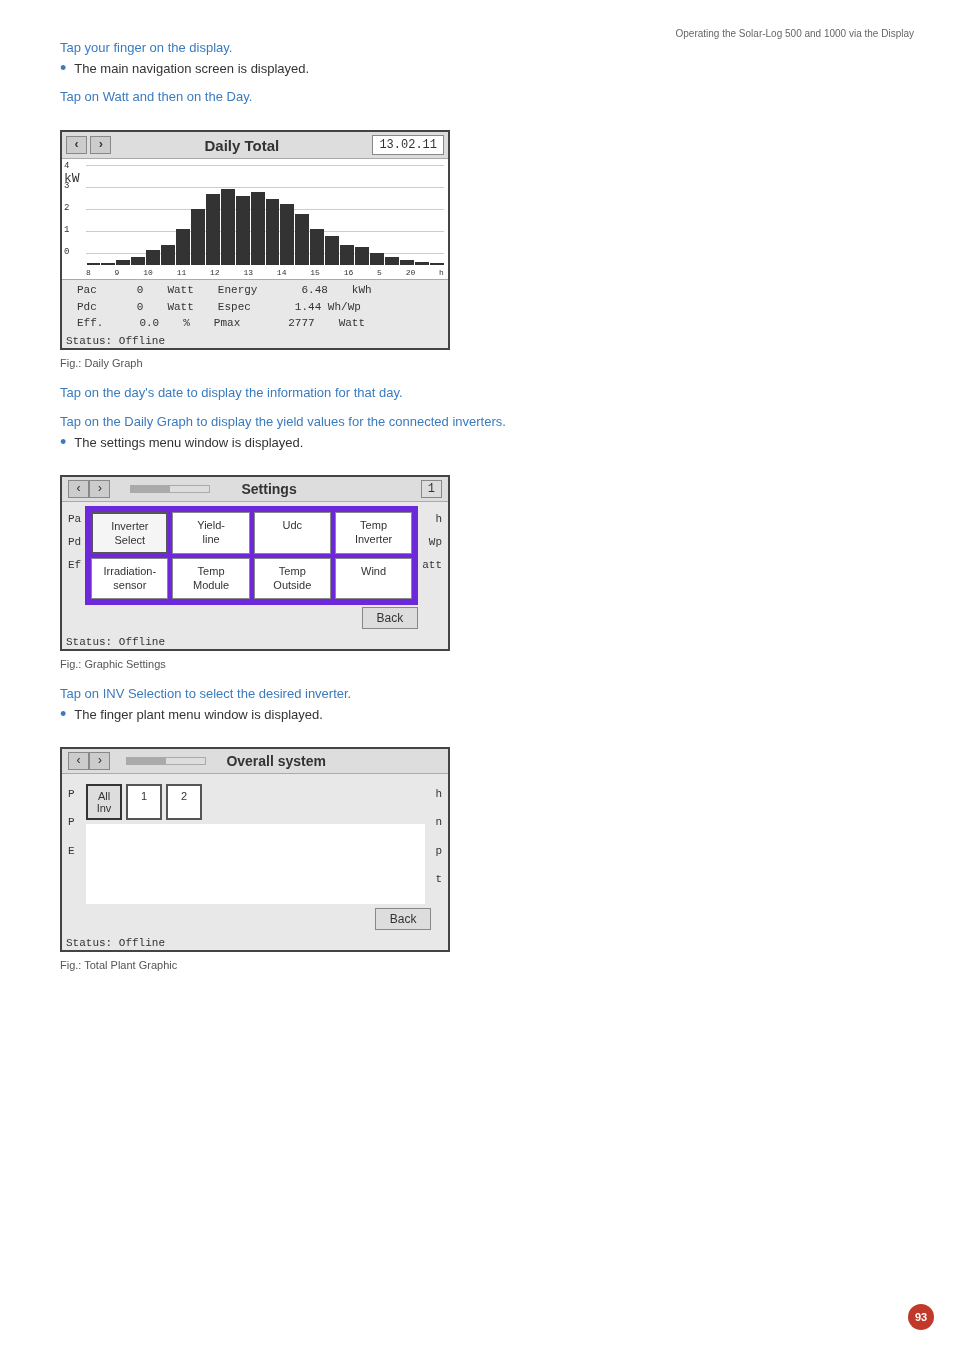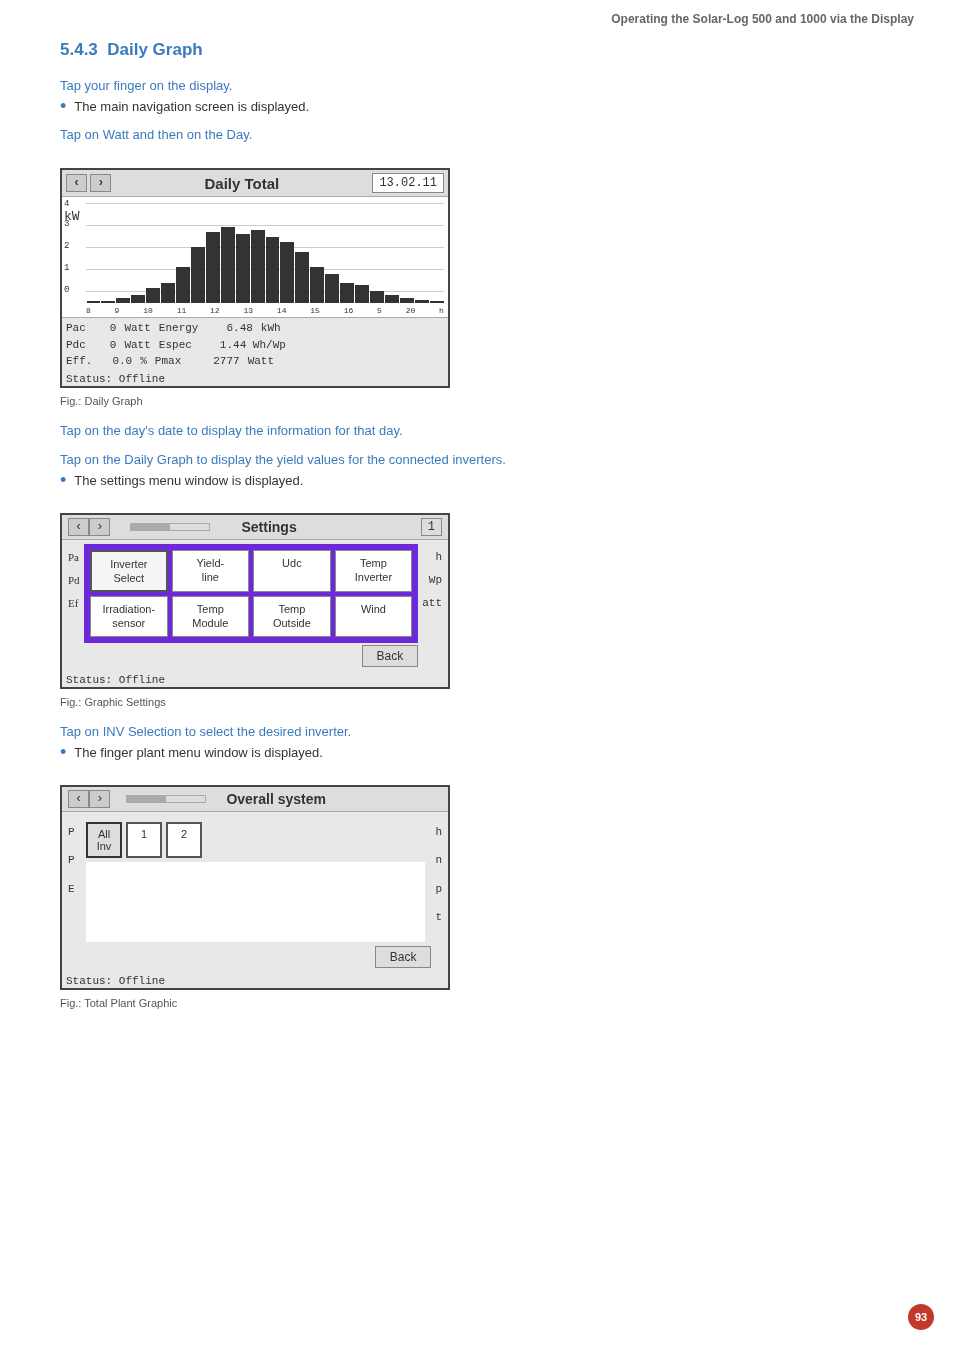--- a/index.html
+++ b/index.html
@@ -10,25 +10,24 @@
       color: #333;
       width: 954px;
       min-height: 1350px;
       position: relative;
     }
     .page-container {
       padding: 40px 60px 60px 60px;
     }
     .header-right {
       position: absolute;
-      top: 12px;
+      top: 28px;
       right: 40px;
-      font-size: 12px;
+      font-size: 10px;
       color: #666;
-      font-weight: bold;
     }
     .section-title {
       color: #3a7abf;
       font-size: 17px;
       font-weight: bold;
       margin-bottom: 18px;
     }
     .instruction-tap {
       color: #3a7abf;
       margin-bottom: 6px;
@@ -144,22 +143,23 @@
     }
     .dc-data-rows {
       border-top: 1px solid #aaa;
       padding: 2px 4px;
       background: #e8e8e8;
       font-size: 11px;
       font-family: 'Courier New', monospace;
     }
     .dc-data-row {
       display: flex;
-      gap: 8px;
+      gap: 24px;
       line-height: 1.5;
+      margin-left: 11px;
     }
     .dc-data-row span { white-space: nowrap; }
     .dc-status-row {
       font-size: 11px;
       padding: 1px 4px;
       font-family: 'Courier New', monospace;
     }
     
     .settings-screen {
       width: 390px;
@@ -282,24 +282,20 @@
     .graph-colored { color: #3a7abf; }
   </style>
 </head>
 <body>
 
 <div class="page-container">
   
   <div class="header-right">Operating the Solar-Log 500 and 1000 via the Display</div>
 
   
-  <div class="section-title">
-    <span>5.4.3</span>&nbsp;
-    <span>Daily Graph</span>
-  </div>
 
   
   <div class="instruction-tap">
     <span>Tap your finger on the display.</span>
   </div>
   <div class="bullet-item">
     <span class="bullet-dot">•</span>
     <span>The main navigation screen is displayed.</span>
   </div>
 
@@ -429,21 +425,21 @@
 
         <div style="width:80px; height:8px; background:#ddd; border:1px solid #aaa; position:relative; margin-right:4px;">
           <div style="width:50%; height:100%; background:#aaa;"></div>
         </div>
       </div>
       <div class="settings-title">Settings</div>
       <div style="flex:1"></div>
       <div class="settings-badge">1</div>
     </div>
     <div style="display:flex;">
-      <div style="padding:6px 0 6px 6px; font-size:11px; font-family:Liberation Serif, serif; line-height:2.1; min-width:18px;">
+      <div style="padding:6px 0 6px 6px; font-size:11px; font-family:Liberation Mono, monospace; line-height:2.1; min-width:18px;">
         <div>Pa</div>
         <div>Pd</div>
         <div>Ef</div>
       </div>
       <div style="flex:1; padding:4px;">
         <div class="settings-grid">
           <div class="settings-btn selected">Inverter<br>Select</div>
           <div class="settings-btn">Yield-<br>line</div>
           <div class="settings-btn">Udc</div>
           <div class="settings-btn">Temp<br>Inverter</div>

